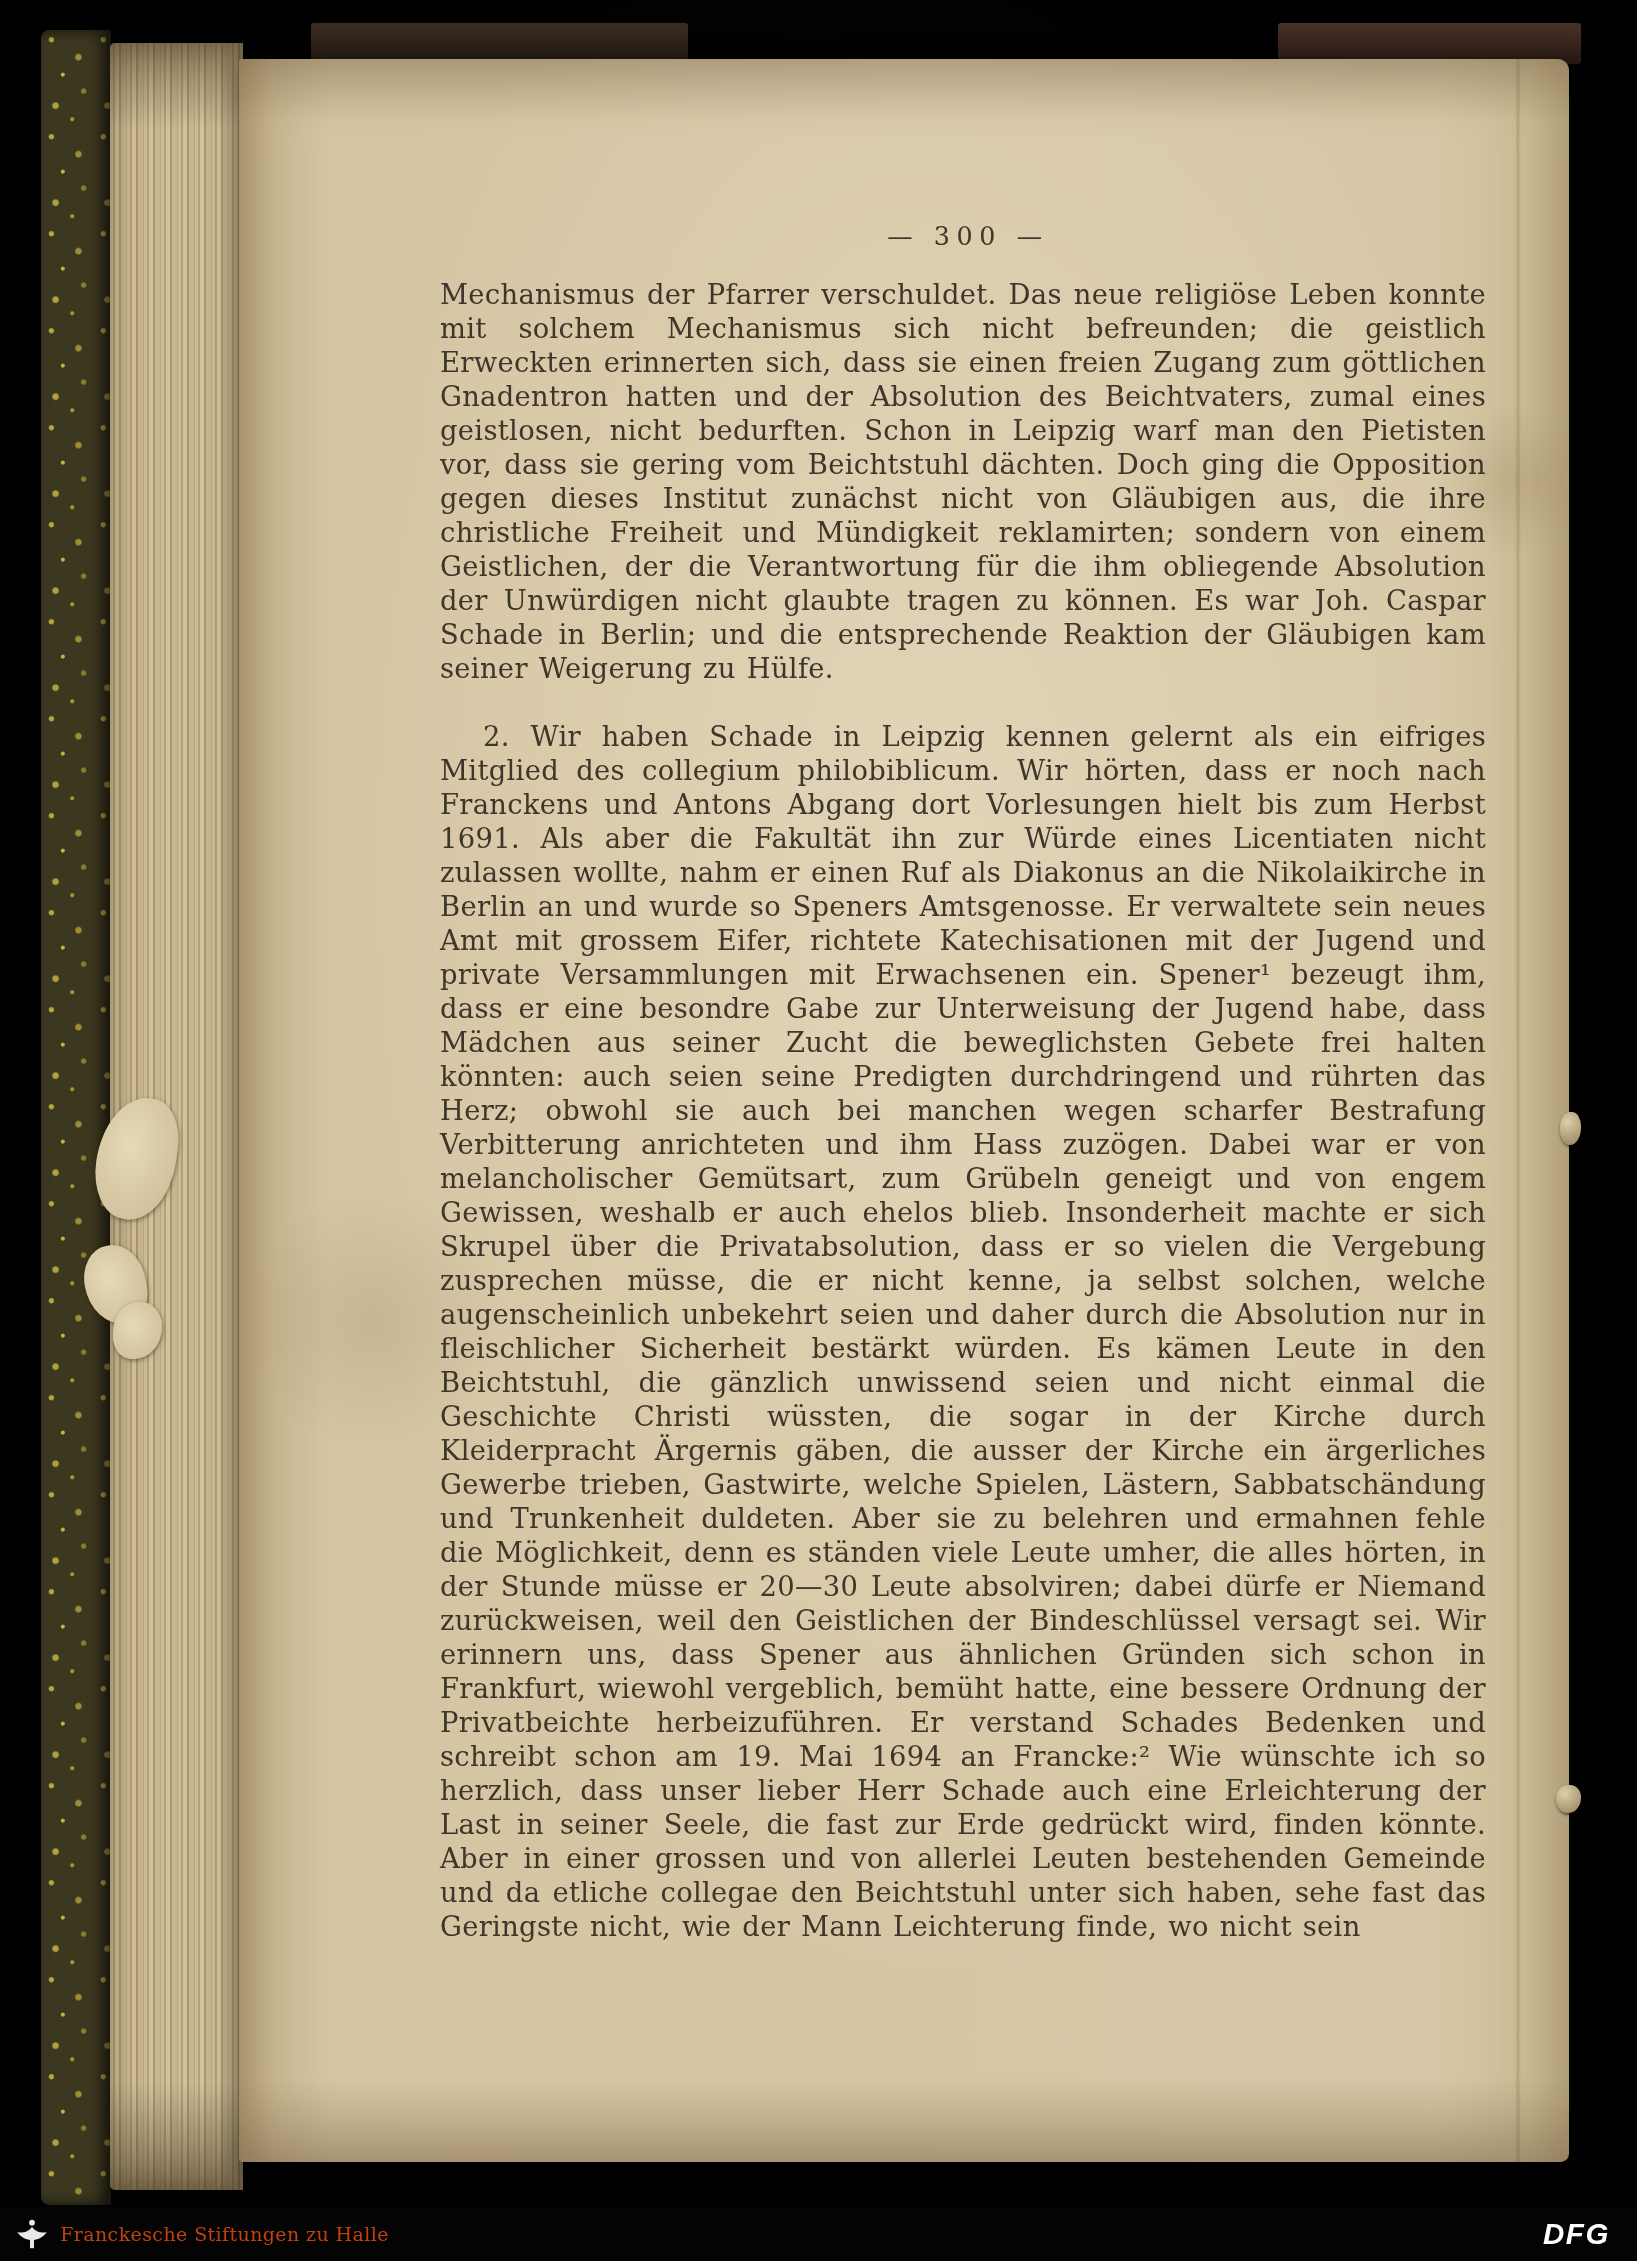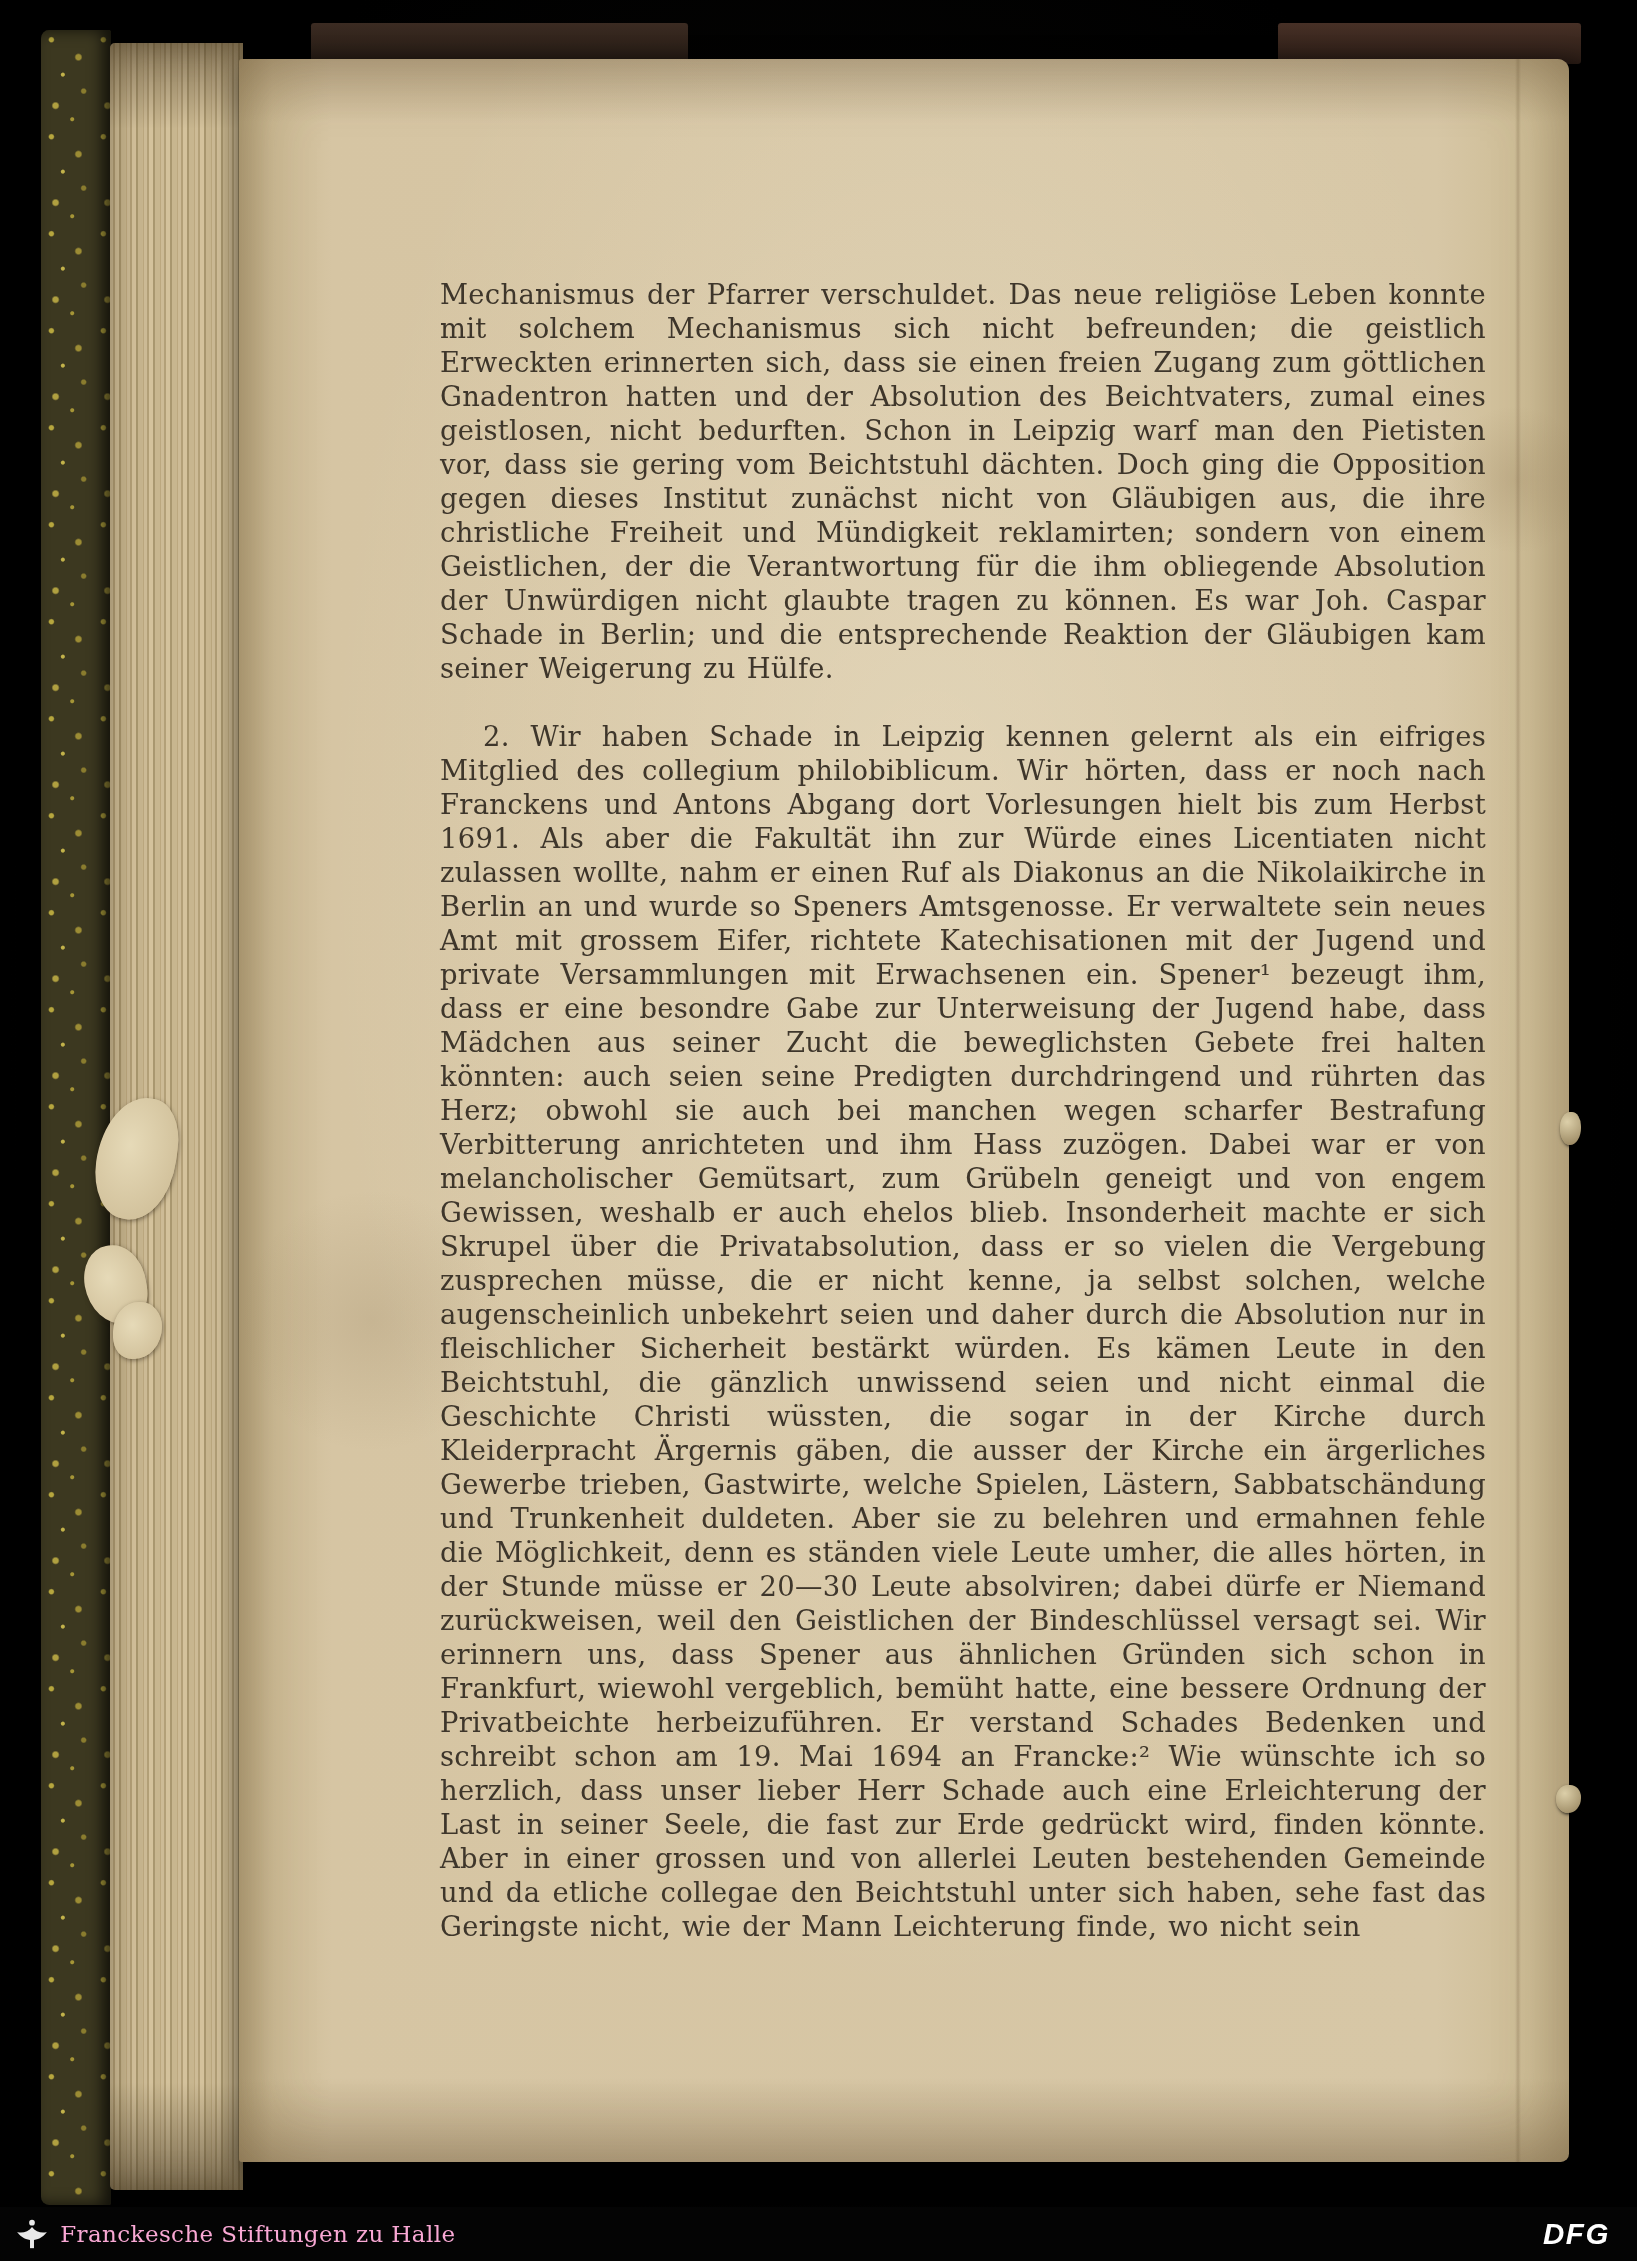--- a/index.html
+++ b/index.html
@@ -82,40 +82,41 @@
   .footnote-rule{width:211px;height:1.6px;background:#766a53;margin:0 0 24.6px 0;}
   .footnote{margin:0 0 0 64px;font-size:22px;line-height:28px;letter-spacing:0.2px;}
   
   .footer-bar{
     position:absolute;left:0;bottom:0;width:1638px;height:54px;background:#040404;
     display:flex;align-items:center;justify-content:space-between;
   }
   .footer-left{display:flex;align-items:center;gap:11.5px;padding-left:14.7px;}
   .footer-logo{width:34px;height:34px;flex:0 0 auto;}
   .footer-logo svg{width:100%;height:100%;fill:#e9e9e9;}
-  .footer-text{color:#f9a8d4;font-size:23px;font-family:"DejaVu Serif", serif;letter-spacing:0.4px;}
+  .footer-text{color:#c2410c;font-size:19px;font-family:"DejaVu Serif", serif;letter-spacing:0.4px;}
   .dfg{
     padding-right:28px;color:#fff;font-family:"Liberation Sans", sans-serif;
     font-weight:bold;font-size:29.5px;letter-spacing:1.6px;font-style:italic;
   }
 </style>
 </head>
 <body>
 
 <div class="scan">
 
   <div class="cover-edge"></div>
   <div class="page-stack"></div>
 
   <div class="headband left"></div>
   <div class="headband right"></div>
 
   <div class="page">
     <div class="crease"></div>
 
+    <div class="page-number">—  300  —</div>
 
     <div class="text-block">
       <p class="para">Mechanismus der Pfarrer verschuldet. Das neue religiöse Leben konnte mit solchem Mechanismus sich nicht befreunden; die geistlich Erweckten erinnerten sich, dass sie einen freien Zugang zum göttlichen Gnadentron hatten und der Absolution des Beichtvaters, zumal eines geistlosen, nicht bedurften. Schon in Leipzig warf man den Pietisten vor, dass sie gering vom Beichtstuhl dächten. Doch ging die Opposition gegen dieses Institut zunächst nicht von Gläubigen aus, die ihre christliche Freiheit und Mündigkeit reklamirten; sondern von einem Geistlichen, der die Verantwortung für die ihm obliegende Absolution der Unwürdigen nicht glaubte tragen zu können. Es war Joh. Caspar Schade in Berlin; und die entsprechende Reaktion der Gläubigen kam seiner Weigerung zu Hülfe.</p>
       <p class="para indent">2. Wir haben Schade in Leipzig kennen gelernt als ein eifriges Mitglied des collegium philobiblicum. Wir hörten, dass er noch nach Franckens und Antons Abgang dort Vorlesungen hielt bis zum Herbst 1691. Als aber die Fakultät ihn zur Würde eines Licentiaten nicht zulassen wollte, nahm er einen Ruf als Diakonus an die Nikolaikirche in Berlin an und wurde so Speners Amtsgenosse. Er verwaltete sein neues Amt mit grossem Eifer, richtete Katechisationen mit der Jugend und private Versammlungen mit Erwachsenen ein. Spener¹ bezeugt ihm, dass er eine besondre Gabe zur Unterweisung der Jugend habe, dass Mädchen aus seiner Zucht die beweglichsten Gebete frei halten könnten: auch seien seine Predigten durchdringend und rührten das Herz; obwohl sie auch bei manchen wegen scharfer Bestrafung Verbitterung anrichteten und ihm Hass zuzögen. Dabei war er von melancholischer Gemütsart, zum Grübeln geneigt und von engem Gewissen, weshalb er auch ehelos blieb. Insonderheit machte er sich Skrupel über die Privatabsolution, dass er so vielen die Vergebung zusprechen müsse, die er nicht kenne, ja selbst solchen, welche augenscheinlich unbekehrt seien und daher durch die Absolution nur in fleischlicher Sicherheit bestärkt würden. Es kämen Leute in den Beichtstuhl, die gänzlich unwissend seien und nicht einmal die Geschichte Christi wüssten, die sogar in der Kirche durch Kleiderpracht Ärgernis gäben, die ausser der Kirche ein ärgerliches Gewerbe trieben, Gastwirte, welche Spielen, Lästern, Sabbatschändung und Trunkenheit duldeten. Aber sie zu belehren und ermahnen fehle die Möglichkeit, denn es ständen viele Leute umher, die alles hörten, in der Stunde müsse er 20—30 Leute absolviren; dabei dürfe er Niemand zurückweisen, weil den Geistlichen der Bindeschlüssel versagt sei. Wir erinnern uns, dass Spener aus ähnlichen Gründen sich schon in Frankfurt, wiewohl vergeblich, bemüht hatte, eine bessere Ordnung der Privatbeichte herbeizuführen. Er verstand Schades Bedenken und schreibt schon am 19. Mai 1694 an Francke:² Wie wünschte ich so herzlich, dass unser lieber Herr Schade auch eine Erleichterung der Last in seiner Seele, die fast zur Erde gedrückt wird, finden könnte. Aber in einer grossen und von allerlei Leuten bestehenden Gemeinde und da etliche collegae den Beichtstuhl unter sich haben, sehe fast das Geringste nicht, wie der Mann Leichterung finde, wo nicht sein</p>
     </div>
 
   </div>
 
   <div class="torn t1"></div>
   <div class="torn t2"></div>

